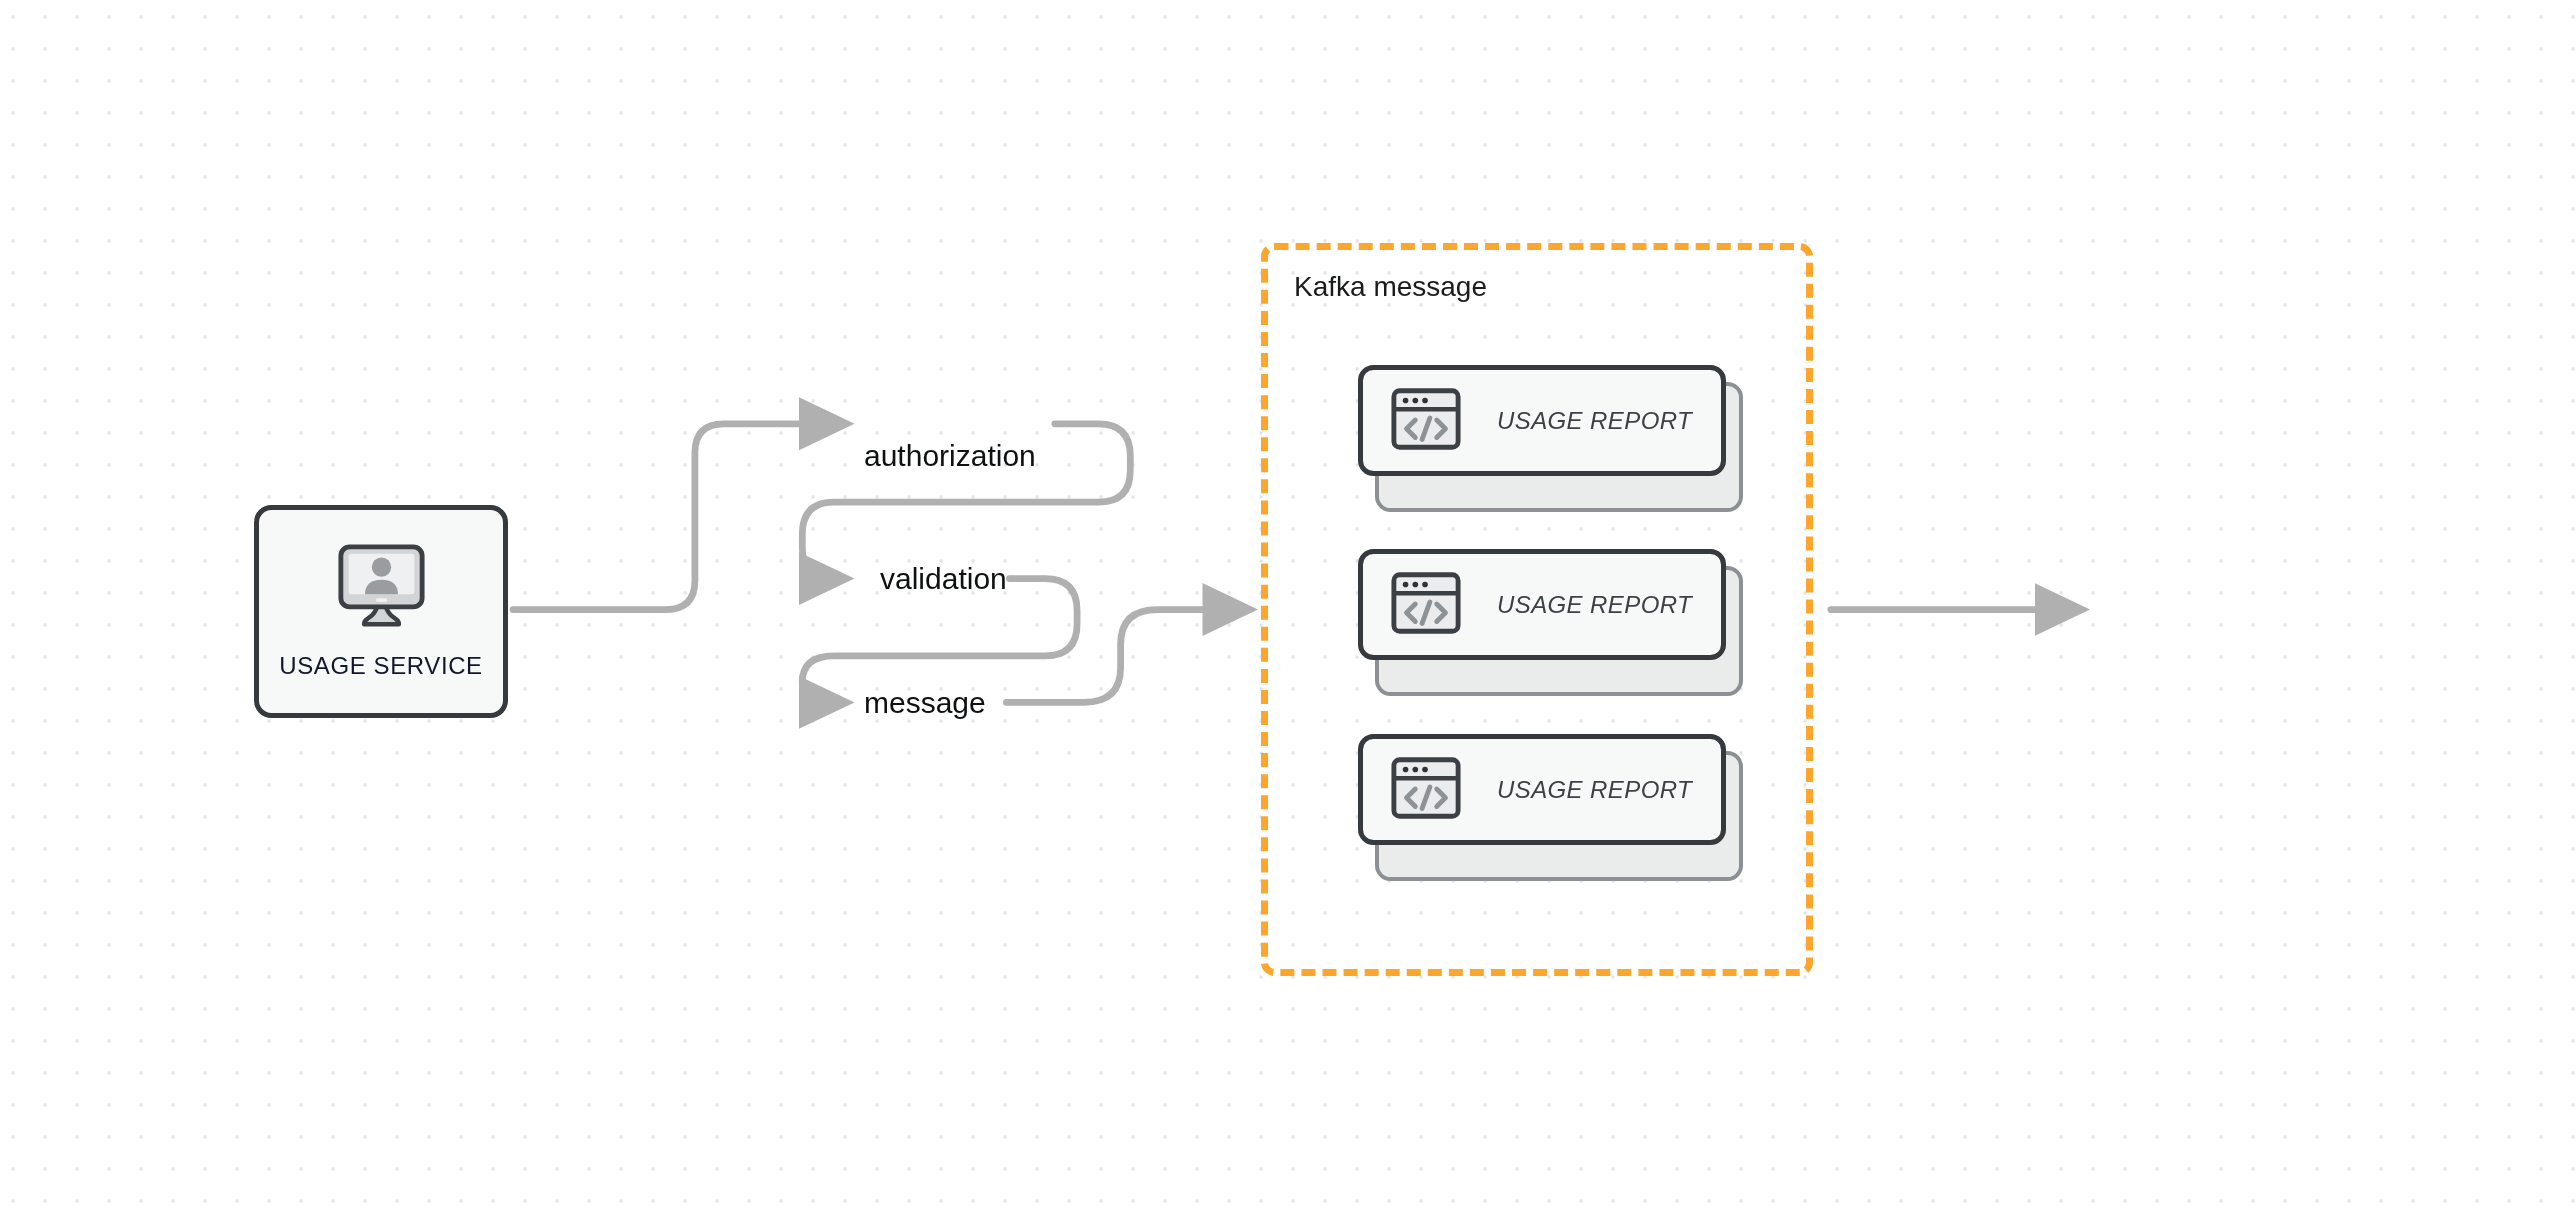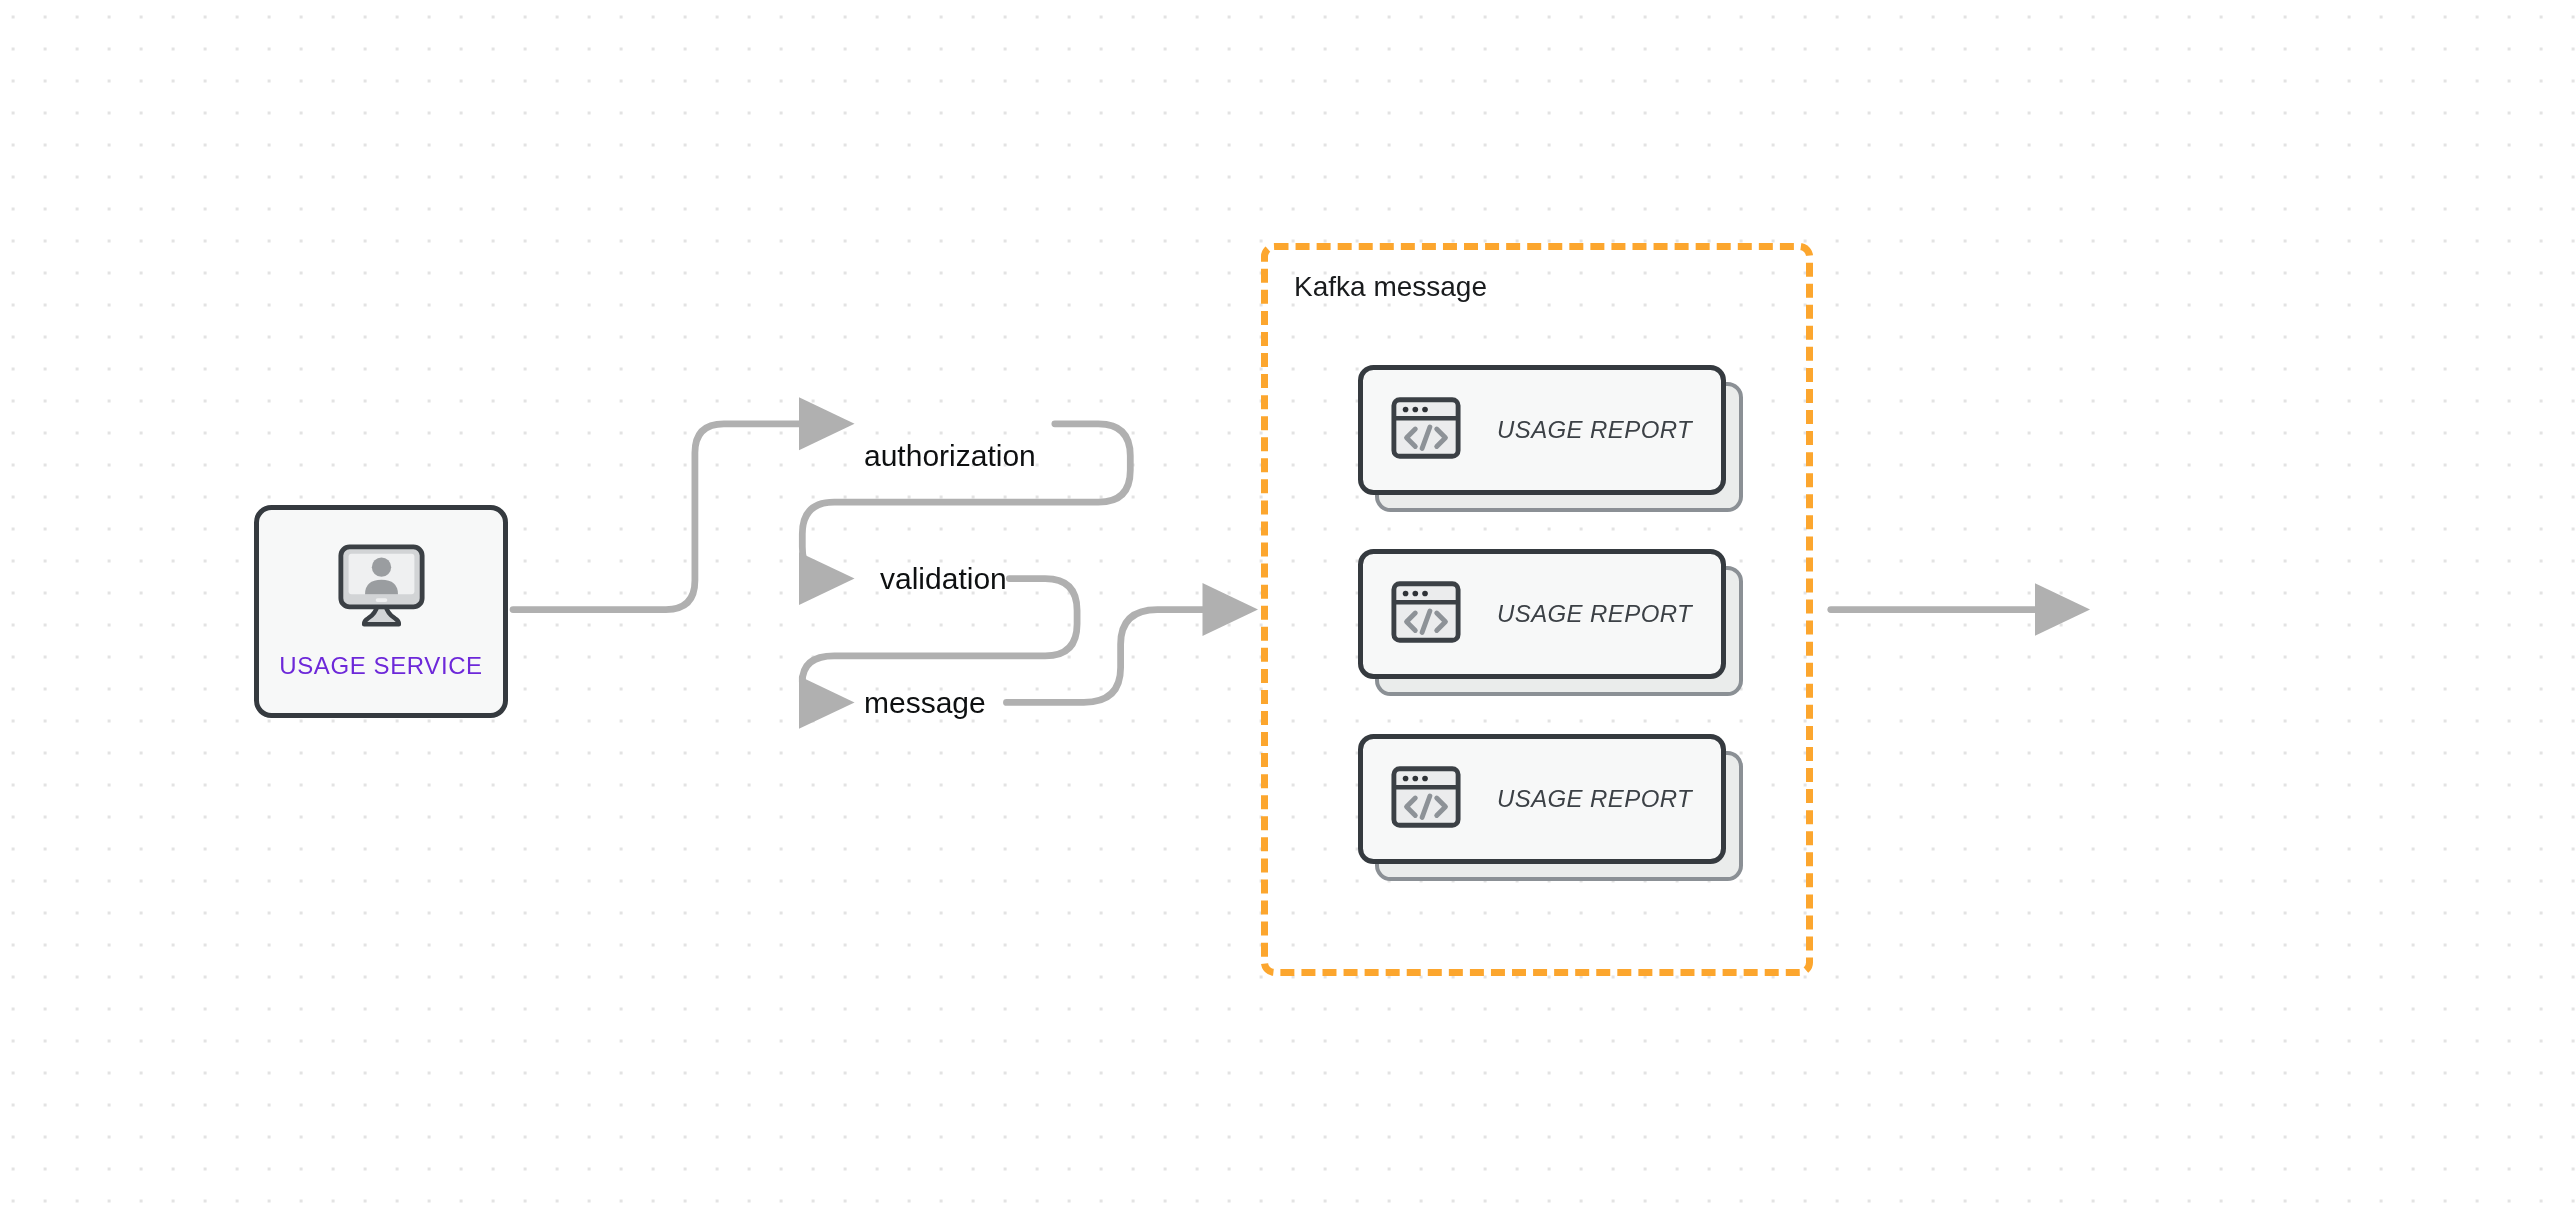--- a/index.html
+++ b/index.html
@@ -39,21 +39,21 @@
     border: 5.8px solid #353a3f;
     border-radius: 17.4px;
     display: flex;
     flex-direction: column;
     align-items: center;
     justify-content: center;
   }
   .node-label {
     font-size: 24px;
     letter-spacing: 0.6px;
-    color: #6d28d9;
+    color: #0f172a;
     text-align: left;
     white-space: nowrap;
   }
 
   
   #node-usage-service {
     left: 254px;
     top: 505px;
     width: 254px;
     height: 213px;
@@ -104,21 +104,21 @@
     box-sizing: border-box;
     background: #eaeceb;
     border: 4.8px solid #8b9095;
     border-radius: 15.5px;
   }
   .report-card {
     position: absolute;
     left: 0;
     top: 0;
     width: 368px;
-    height: 130px;
+    height: 111px;
     box-sizing: border-box;
     background: #f7f8f8;
     border: 5.8px solid #353a3f;
     border-radius: 15.5px;
     display: flex;
     align-items: center;
   }
   .report-icon {
     margin-left: 27px;
     flex: 0 0 auto;

